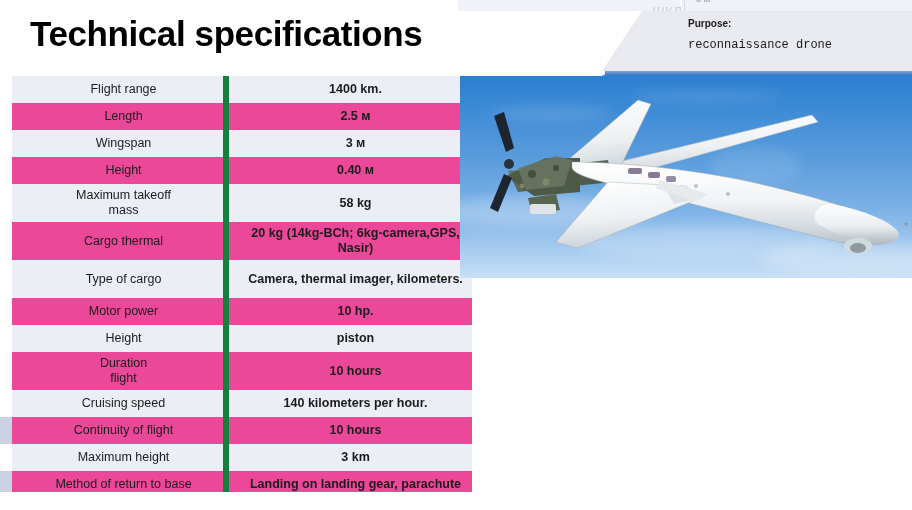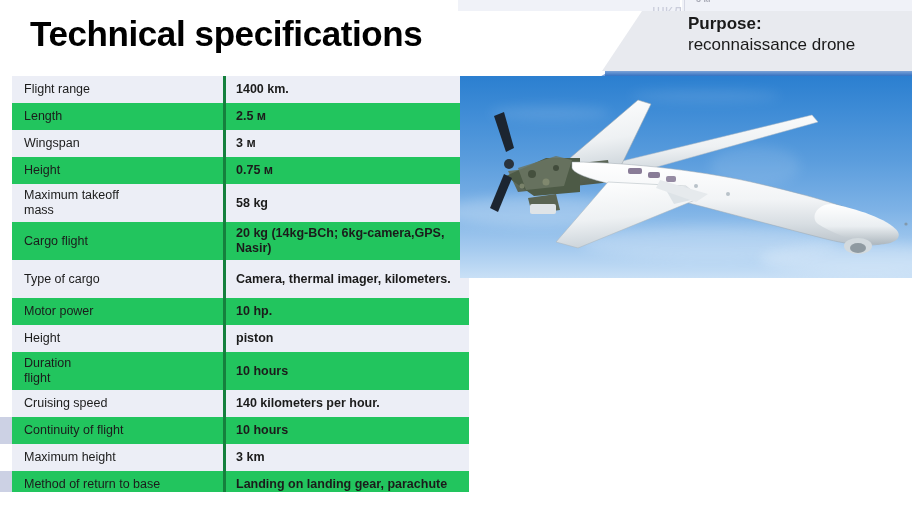--- a/index.html
+++ b/index.html
@@ -68,32 +68,33 @@
     box-sizing: border-box;
   }
   #purpose-banner .banner-inner {
     position: absolute;
     left: 86px;
     top: 3px;
     right: 0;
     white-space: nowrap;
   }
   #purpose-banner .purpose-label {
-    font-size: 17px;
+    font-size: 10px;
     font-weight: bold;
     color: #1a1a1a;
     line-height: 20px;
     display: block;
   }
   #purpose-banner .purpose-value {
-    font-size: 17px;
+    font-size: 12px;
     font-weight: normal;
     color: #1a1a1a;
     line-height: 22px;
     display: block;
+    font-family: Liberation Mono, monospace;
   }
   #banner-accent-bar {
     position: absolute;
     left: 605px;
     right: 0;
     top: 71px;
     height: 8px;
     background: linear-gradient(to bottom, #7ba3d8 0%, #3c77c4 55%, #2f68b5 100%);
   }
   #banner-accent-bar-skew {
@@ -128,33 +129,34 @@
     border-collapse: collapse;
     table-layout: fixed;
   }
   #spec-table tr { height: 27px; }
   #spec-table td {
     padding: 2px 0 2px 12px;
     vertical-align: middle;
     font-size: 12.5px;
     color: #1b1b1b;
     line-height: 15px;
+    text-align: center;
   }
   #spec-table td.param {
     width: 199px;
     font-weight: normal;
   }
   #spec-table td.value {
     width: 233px;
     font-weight: bold;
-    border-left: 3px solid #15803d;
+    border-left: 6px solid #15803d;
     padding-left: 10px;
   }
   #spec-table tr.odd  td { background: #eceef6; }
-  #spec-table tr.even td { background: #22c55e; }
+  #spec-table tr.even td { background: #ec4899; }
   #spec-table tr.tall { height: 38px; }
   #spec-table .nowrap-pre { white-space: pre-line; }
 
   
   .left-bleed {
     position: absolute;
     left: 0;
     width: 12px;
     background: #ccd1e4;
   }
@@ -232,29 +234,29 @@
       <tr class="even">
         <td class="param nowrap-pre">Length</td>
         <td class="value">2.5 м</td>
       </tr>
       <tr class="odd">
         <td class="param nowrap-pre">Wingspan</td>
         <td class="value">3 м</td>
       </tr>
       <tr class="even">
         <td class="param nowrap-pre">Height</td>
-        <td class="value">0.75 м</td>
+        <td class="value">0.40 м</td>
       </tr>
       <tr class="odd tall">
         <td class="param nowrap-pre">Maximum takeoff
 mass</td>
         <td class="value">58 kg</td>
       </tr>
       <tr class="even tall">
-        <td class="param nowrap-pre">Cargo flight</td>
+        <td class="param nowrap-pre">Cargo thermal</td>
         <td class="value">20 kg (14kg-BCh; 6kg-camera,GPS, Nasir)</td>
       </tr>
       <tr class="odd tall">
         <td class="param nowrap-pre">Type of cargo</td>
         <td class="value">Camera, thermal imager, kilometers.</td>
       </tr>
       <tr class="even">
         <td class="param nowrap-pre">Motor power</td>
         <td class="value">10 hp.</td>
       </tr>

